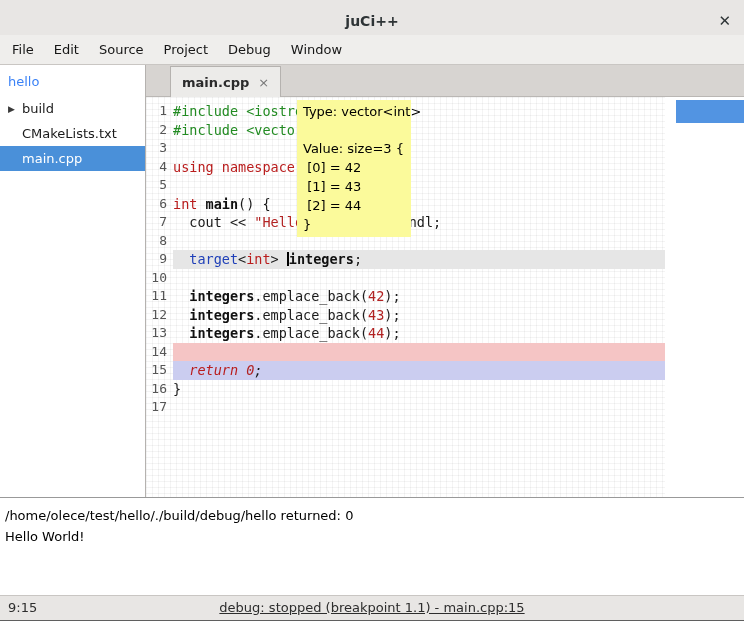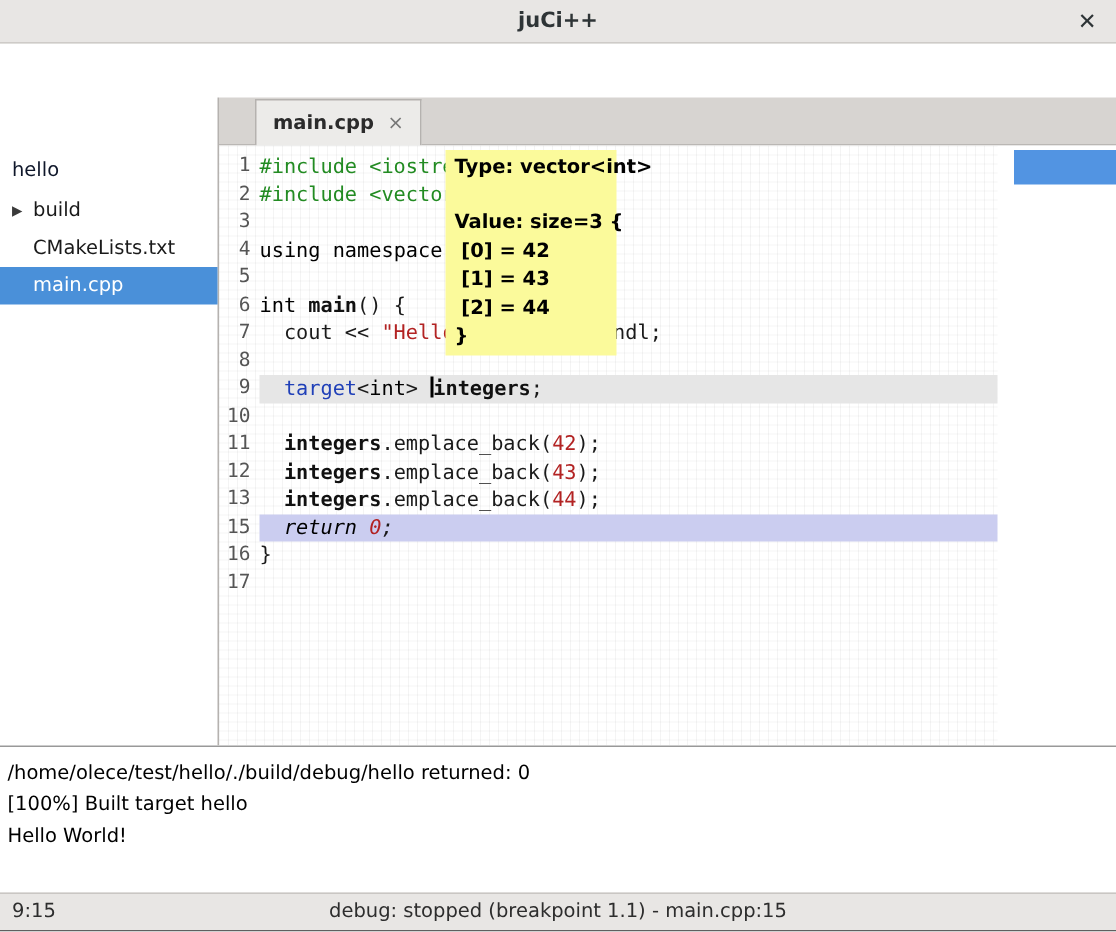--- a/index.html
+++ b/index.html
@@ -1,37 +1,37 @@
 <!DOCTYPE html>
 <html><head>
 <meta charset="utf-8">
 <style>
   * { margin:0; padding:0; box-sizing:border-box; }
   body { font-family:"DejaVu Sans", sans-serif; background:#fff; }
   .window { position:relative; width:744px; height:621px; background:#fff; overflow:hidden; }
 
   
-  .title-bar { position:absolute; top:0; left:0; right:0; height:29px; background:#e8e6e4;
+  .title-bar { position:absolute; top:0; left:0; right:0; height:42px; background:#e8e6e4;
     border-bottom:1px solid #cecbc8; display:flex; align-items:center; justify-content:center; }
   .window-title { font-weight:bold; font-size:14px; color:#2e3436; }
   .close-button { position:absolute; right:13px; top:50%; transform:translateY(-50%);
     font-size:15px; color:#2e3436; cursor:default; }
 
   
   .menu-bar { position:absolute; top:35px; left:0; right:0; height:30px; background:#efeeec;
     border-bottom:1px solid #c9c6c3; display:flex; align-items:center; padding-left:2px; }
   .menu-item { padding:4px 10px; font-size:13px; color:#161616; }
 
   
   .main { position:absolute; top:65px; left:0; right:0; height:432px; }
 
   
   .sidebar { position:absolute; left:0; top:0; width:146px; height:100%;
     background:#fff; border-right:1px solid #b5b2af; }
-  .project-name { padding:9px 0 7px 8px; color:#0f172a; font-size:13px;margin-top:32px; }
+  .project-name { padding:9px 0 7px 8px; color:#3b82f6; font-size:13px; }
   .tree-row { height:25px; display:flex; align-items:center; font-size:13px; color:#1a1a1a; padding-left:8px; }
   .tree-row.selected { background:#4a90d9; color:#fff; }
   .expander { font-size:9px; color:#3a3a3a; width:8px; margin-right:6px; flex:none; }
   .expander-spacer { width:14px; flex:none; }
 
   
   .editor-pane { position:absolute; left:146px; top:0; right:0; height:100%; }
   .tab-bar { position:absolute; top:0; left:0; right:0; height:32px; background:#d7d4d1;
     border-bottom:1px solid #bab7b4; }
   .tab { position:absolute; left:24px; top:1px; height:31px; background:#ecebe9;
@@ -48,57 +48,65 @@
   .code-lines { position:absolute; left:0; top:5px; width:519px;
     font-family:"DejaVu Sans Mono", monospace; font-size:13.5px; }
   .code-row { display:flex; height:18.5px; line-height:18.5px; }
   .line-num { width:21px; flex:none; text-align:right; margin-right:6px; color:#555; font-size:13px; }
   .line-code { flex:1; white-space:pre; color:#1a1a1a; }
   .hl-current   .line-code { background:#e6e6e6; }
   .hl-breakpoint .line-code { background:#f5c5c5; }
   .hl-stopped   .line-code { background:#cbcdf0;font-style:italic; }
 
   .sg-pp  { color:#228b22; }
-  .sg-kw  { color:#000000; }
+  .sg-kw  { color:#b91c1c; }
   .sg-ty  { color:#2040b8; }
   .sg-str { color:#b22222; }
   .sg-num { color:#b22222; }
   .sg-var { color:#111; font-weight:bold; }
   .sg-fn  { color:#111; font-weight:bold; }
   .sg-pl  { color:#1a1a1a; }
   .sg-caret { display:inline-block; width:0; height:14px; border-left:2px solid #000; vertical-align:-2px; }
 
   
   .tooltip { position:absolute; left:151px; top:3px; width:114px; background:#fbfa9b;
-    padding:3px 6px; font-size:13px; color:#000; z-index:5;font-weight:bold; }
+    padding:3px 6px; font-size:13px; color:#000; z-index:5; }
   .tt-title { line-height:18px; margin-bottom:18px; white-space:pre; }
   .tt-line { line-height:19px; white-space:pre; }
 
   .scroll-marker { position:absolute; top:3px; right:0; width:68px; height:23px; background:#5294e2; }
 
   
   .terminal { position:absolute; top:497px; left:0; right:0; height:98px; background:#fff;
     border-top:1px solid #999; padding:7px 5px; font-size:13px; line-height:21px; color:#000; }
 
   
   .status-bar { position:absolute; top:595px; left:0; right:0; height:26px; background:#e8e6e4;
-    border-top:1px solid #c9c6c3; border-bottom:1px solid #5f5f5f; font-size:13px; color:#2d2d2d; }
+    border-top:1px solid #c9c6c3; border-bottom:1px solid #5f5f5f; font-size:13px; color:#2d2d2d;text-decoration:underline; }
   .status-time { position:absolute; left:8px; top:4px; }
   .status-message { text-align:center; padding-top:4px; }
 </style>
 </head>
 <body>
 
 <div class="window">
 
   <div class="title-bar">
     <span class="window-title">juCi++</span>
     <span class="close-button">✕</span>
   </div>
 
+  <div class="menu-bar">
+      <span class="menu-item">File</span>
+      <span class="menu-item">Edit</span>
+      <span class="menu-item">Source</span>
+      <span class="menu-item">Project</span>
+      <span class="menu-item">Debug</span>
+      <span class="menu-item">Window</span>
+    </div>
 
   <div class="main">
 
     <div class="sidebar">
       <div class="project-name">hello</div>
       <div>
           <div class="tree-row">
             <span class="expander">▶</span>
             <span>build</span>
           </div>
@@ -168,20 +176,24 @@
               <div class="line-num">11</div>
               <div class="line-code"><span class="sg-pl">  </span><span class="sg-var">integers</span><span class="sg-pl">.emplace_back(</span><span class="sg-num">42</span><span class="sg-pl">);</span></div>
             </div>
             <div class="code-row">
               <div class="line-num">12</div>
               <div class="line-code"><span class="sg-pl">  </span><span class="sg-var">integers</span><span class="sg-pl">.emplace_back(</span><span class="sg-num">43</span><span class="sg-pl">);</span></div>
             </div>
             <div class="code-row">
               <div class="line-num">13</div>
               <div class="line-code"><span class="sg-pl">  </span><span class="sg-var">integers</span><span class="sg-pl">.emplace_back(</span><span class="sg-num">44</span><span class="sg-pl">);</span></div>
+            </div>
+            <div class="code-row hl-breakpoint">
+              <div class="line-num">14</div>
+              <div class="line-code"></div>
             </div>
             <div class="code-row hl-stopped">
               <div class="line-num">15</div>
               <div class="line-code"><span class="sg-pl">  </span><span class="sg-kw">return</span><span class="sg-pl"> </span><span class="sg-num">0</span><span class="sg-pl">;</span></div>
             </div>
             <div class="code-row">
               <div class="line-num">16</div>
               <div class="line-code"><span class="sg-pl">}</span></div>
             </div>
             <div class="code-row">
@@ -203,21 +215,20 @@
 
         <div class="scroll-marker"></div>
       </div>
     </div>
 
   </div>
 
   <div class="terminal">
     <div>
         <div class="term-line">/home/olece/test/hello/./build/debug/hello returned: 0</div>
-        <div class="term-line">[100%] Built target hello</div>
         <div class="term-line">Hello World!</div>
       </div>
   </div>
 
   <div class="status-bar">
     <span class="status-time">9:15</span>
     <div class="status-message">debug: stopped (breakpoint 1.1) - main.cpp:15</div>
   </div>
 
 </div>

